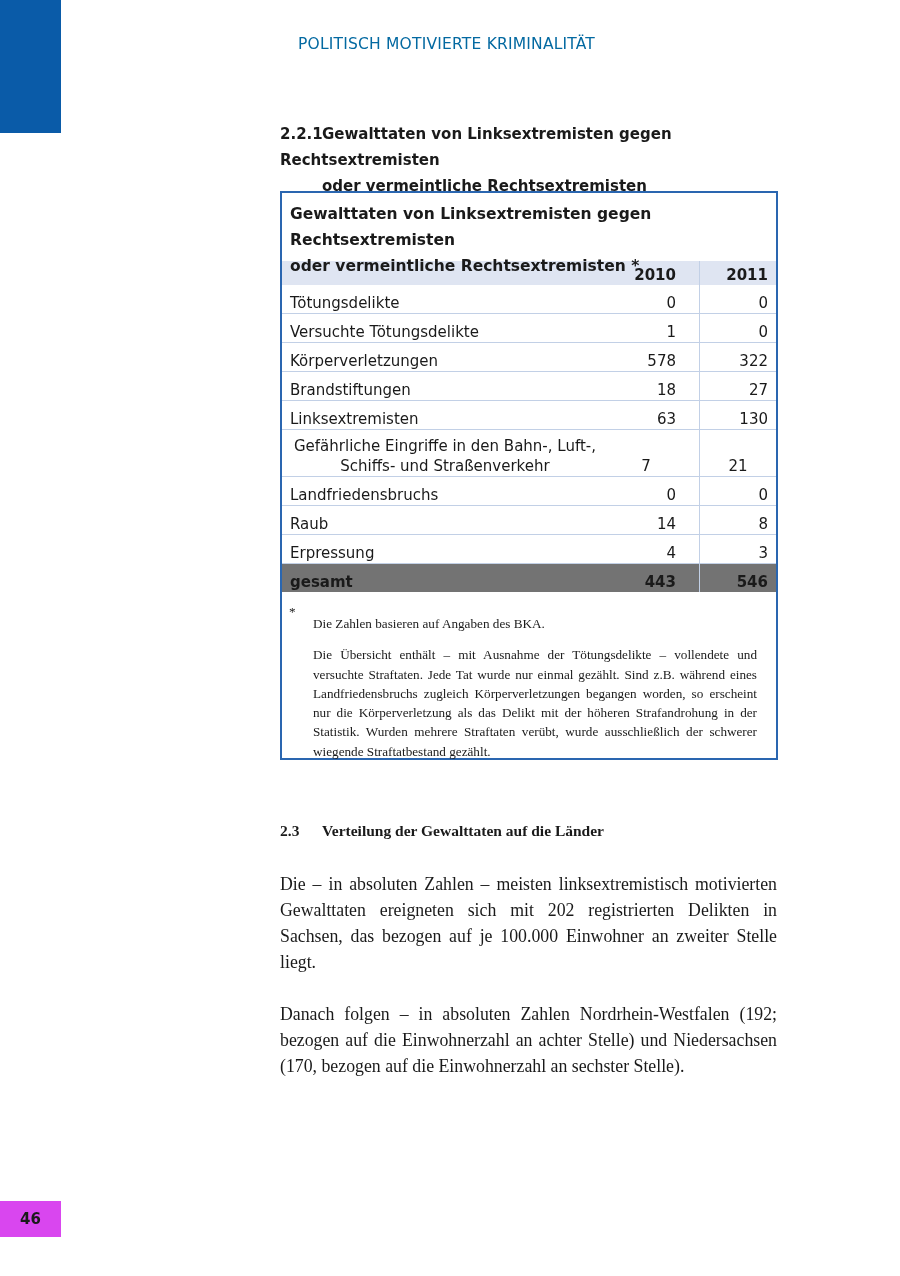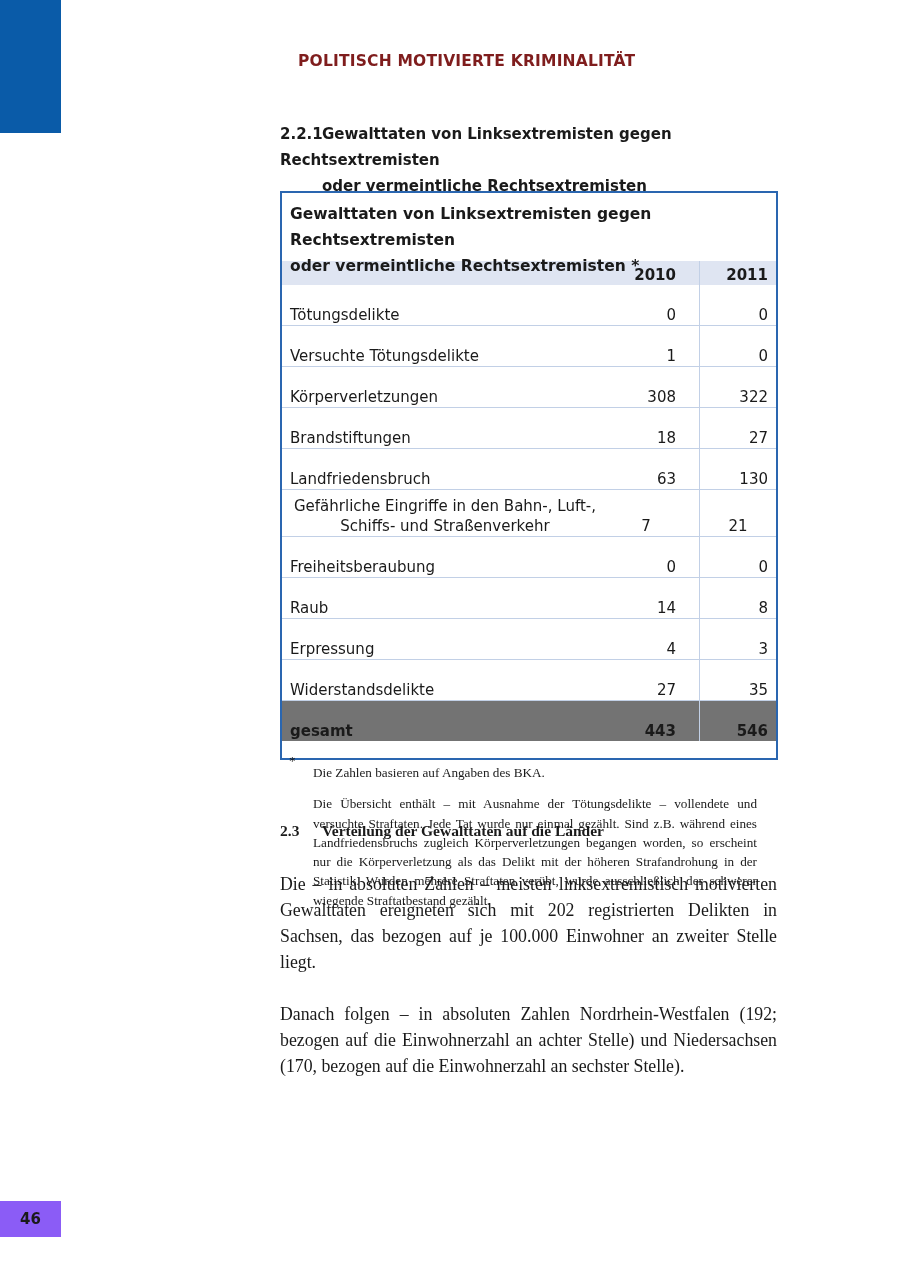--- a/index.html
+++ b/index.html
@@ -3,22 +3,22 @@
 <meta charset="utf-8">
 <style>
   html, body { margin:0; padding:0; }
   body {
     width:900px; height:1276px; position:relative; background:#ffffff;
     overflow:hidden; color:#1a1a1a;
     font-family:"Liberation Sans", sans-serif;
   }
   .side-bar { position:absolute; left:0; top:0; width:61px; height:133px; background:#0a5ba8; }
   .running-head {
-    position:absolute; left:298px; top:52px; font-size:15.5px; letter-spacing:0.2px;
-    font-family:"DejaVu Sans", sans-serif; font-weight:bold; color:#7f1d1d;
+    position:absolute; left:298px; top:35px; font-size:15.5px; letter-spacing:0.2px;
+    font-family:"DejaVu Sans", sans-serif; font-weight:normal; color:#0369a1;
   }
   .section-heading {
     position:absolute; left:280px; top:121px; font-size:15px; font-weight:bold;
     font-family:"DejaVu Sans", sans-serif; line-height:26px; width:510px;
   }
   .section-heading .num { display:inline-block; width:42px; }
   .section-heading .line2 { padding-left:42px; display:block; }
 
   .table-box {
     position:absolute; left:280px; top:191px; width:494px; height:565px;
@@ -26,21 +26,21 @@
   }
   .table-title {
     padding:8px 8px 0 8px; font-size:15.5px; font-weight:bold; line-height:26px;
     font-family:"DejaVu Sans", sans-serif; height:60px;
   }
   table.data {
     border-collapse:collapse; width:100%; font-family:"DejaVu Sans", sans-serif;
     font-size:15px;
   }
   table.data td {
-    padding:0 8px; height:40px; border-bottom:1px solid #c2d0e6; vertical-align:bottom;
+    padding:0 8px; height:28px; border-bottom:1px solid #c2d0e6; vertical-align:bottom;
     line-height:20px;
   }
   table.data td.v1 { text-align:right; width:60px; padding-right:23px; }
   table.data td.v2 { text-align:right; width:60px; border-left:1px solid #c2d0e6; }
   table.data tr.head td { background:#dfe5f2; font-weight:bold; height:24px; border-bottom:none; }
   table.data tr.total td { background:#737373; font-weight:bold; border-bottom:none; }
   table.data tr.tall td { height:46px;text-align:center; }
 
   .footnote {
     padding:10px 7px 0 8px; font-family:"Liberation Serif", serif; font-size:13.2px;
@@ -52,21 +52,21 @@
   .sub-heading {
     position:absolute; left:280px; top:822px; font-size:15.5px; font-weight:bold;
     font-family:Liberation Serif, serif;
   }
   .sub-heading .num { display:inline-block; width:42px; }
   .body-text {
     position:absolute; left:280px; width:497px; font-family:"Liberation Serif", serif;
     font-size:17.8px; line-height:26px; text-align:justify; margin:0;
   }
   .page-number {
-    position:absolute; left:0; top:1201px; width:61px; height:36px; background:#8b5cf6;
+    position:absolute; left:0; top:1201px; width:61px; height:36px; background:#d946ef;
     font-family:"DejaVu Sans", sans-serif; font-weight:bold; font-size:15px;
     display:flex; align-items:center; justify-content:center;
   }
 </style>
 </head>
 <body>
 
 <div class="side-bar"></div>
 
 <div class="running-head">POLITISCH MOTIVIERTE KRIMINALITÄT</div>
@@ -93,60 +93,55 @@
       <td class="v1">0</td>
       <td class="v2">0</td>
     </tr>
     <tr>
       <td>Versuchte Tötungsdelikte</td>
       <td class="v1">1</td>
       <td class="v2">0</td>
     </tr>
     <tr>
       <td>Körperverletzungen</td>
-      <td class="v1">308</td>
+      <td class="v1">578</td>
       <td class="v2">322</td>
     </tr>
     <tr>
       <td>Brandstiftungen</td>
       <td class="v1">18</td>
       <td class="v2">27</td>
     </tr>
     <tr>
-      <td>Landfriedensbruch</td>
+      <td>Linksextremisten</td>
       <td class="v1">63</td>
       <td class="v2">130</td>
     </tr>
     <tr class="tall">
       <td>
         <div>Gefährliche Eingriffe in den Bahn-, Luft-,</div>
         <div>Schiffs- und Straßenverkehr</div>
       </td>
       <td class="v1">7</td>
       <td class="v2">21</td>
     </tr>
     <tr>
-      <td>Freiheitsberaubung</td>
+      <td>Landfriedensbruchs</td>
       <td class="v1">0</td>
       <td class="v2">0</td>
     </tr>
     <tr>
       <td>Raub</td>
       <td class="v1">14</td>
       <td class="v2">8</td>
     </tr>
     <tr>
       <td>Erpressung</td>
       <td class="v1">4</td>
       <td class="v2">3</td>
-    </tr>
-    <tr>
-      <td>Widerstandsdelikte</td>
-      <td class="v1">27</td>
-      <td class="v2">35</td>
     </tr>
     <tr class="total">
       <td>gesamt</td>
       <td class="v1">443</td>
       <td class="v2">546</td>
     </tr>
   </tbody>
     </table>
   <div class="footnote">
     <span class="star">*</span>

